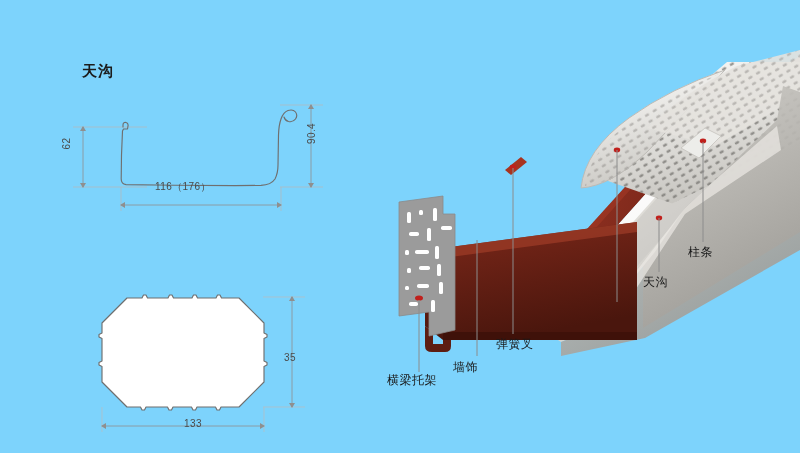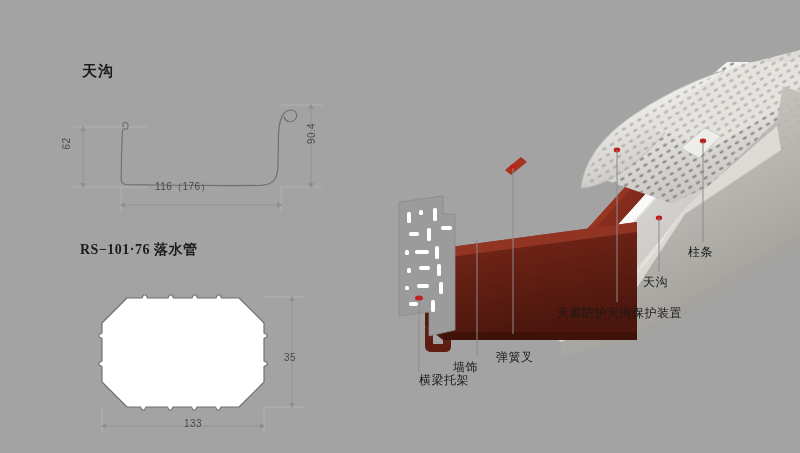--- a/index.html
+++ b/index.html
@@ -4,21 +4,21 @@
 <style>
   html, body {
     margin: 0;
     padding: 0;
     background: #ffffff;
   }
   #root {
     position: relative;
     width: 800px;
     height: 453px;
-    background: #a3a3a3;
+    background: #7dd3fc;
     font-family: "Liberation Sans", "DejaVu Sans", sans-serif;
     overflow: hidden;
   }
 
   
   .dim-text {
     position: absolute;
     font-family: "Liberation Sans", "DejaVu Sans", sans-serif;
     font-size: 10px;
     color: #4a4a4a;
@@ -125,21 +125,20 @@
              Q238,27.5 233.5,26.5
              Q230,25.5 229,22" fill="none" stroke="#6f6f6f" stroke-width="1.15" stroke-linecap="round" stroke-linejoin="round"></path>
   </svg>
 
   <div class="dim-text vert" style="left:56px; top:138px; width:20px; text-align:center;">62</div>
 
   <div class="dim-text vert" style="left:296px; top:128px; width:30px; text-align:center;">90.4</div>
 
   <div class="dim-text" style="left:155px; top:180px;">116（176）</div>
 
-  <div class="section-title" id="title-downspout">RS−101·76 落水管</div>
 
   <svg id="downspout-drawing" width="260" height="160" viewBox="0 0 260 160">
 
     <g stroke="#bcbcbc" stroke-width="0.7" fill="none">
       <line x1="183" y1="12" x2="225" y2="12"></line>
       <line x1="183" y1="122" x2="225" y2="122"></line>
       <line x1="22" y1="122" x2="22" y2="147"></line>
       <line x1="184" y1="122" x2="184" y2="147"></line>
     </g>
 
@@ -305,26 +304,25 @@
       <g stroke="#8c8c8c" stroke-width="1" fill="none">
         <line x1="34" y1="300" x2="34" y2="372"></line>
         <line x1="92" y1="240" x2="92" y2="356"></line>
         <line x1="128" y1="168" x2="128" y2="334"></line>
         <line x1="232" y1="150" x2="232" y2="302"></line>
         <line x1="274" y1="218" x2="274" y2="272"></line>
         <line x1="318" y1="142" x2="318" y2="242"></line>
       </g>
     </svg>
 
-    <div class="callout-label" style="left:2px; top:372px;margin-left:32px;">横梁托架</div>
+    <div class="callout-label" style="left:2px; top:372px;">横梁托架</div>
 
     <div class="callout-label" style="left:68px; top:359px;">墙饰</div>
 
-    <div class="callout-label" style="left:111px; top:349px;">弹簧叉</div>
-
-    <div class="callout-label" style="left:172px; top:305px;">天窗防护天沟保护装置</div>
+    <div class="callout-label" style="left:111px; top:336px;">弹簧叉</div>
+
 
     <div class="callout-label" style="left:258px; top:274px;">天沟</div>
 
     <div class="callout-label" style="left:303px; top:244px;">柱条</div>
   </div>
 
 </div>
 
 </body></html>

